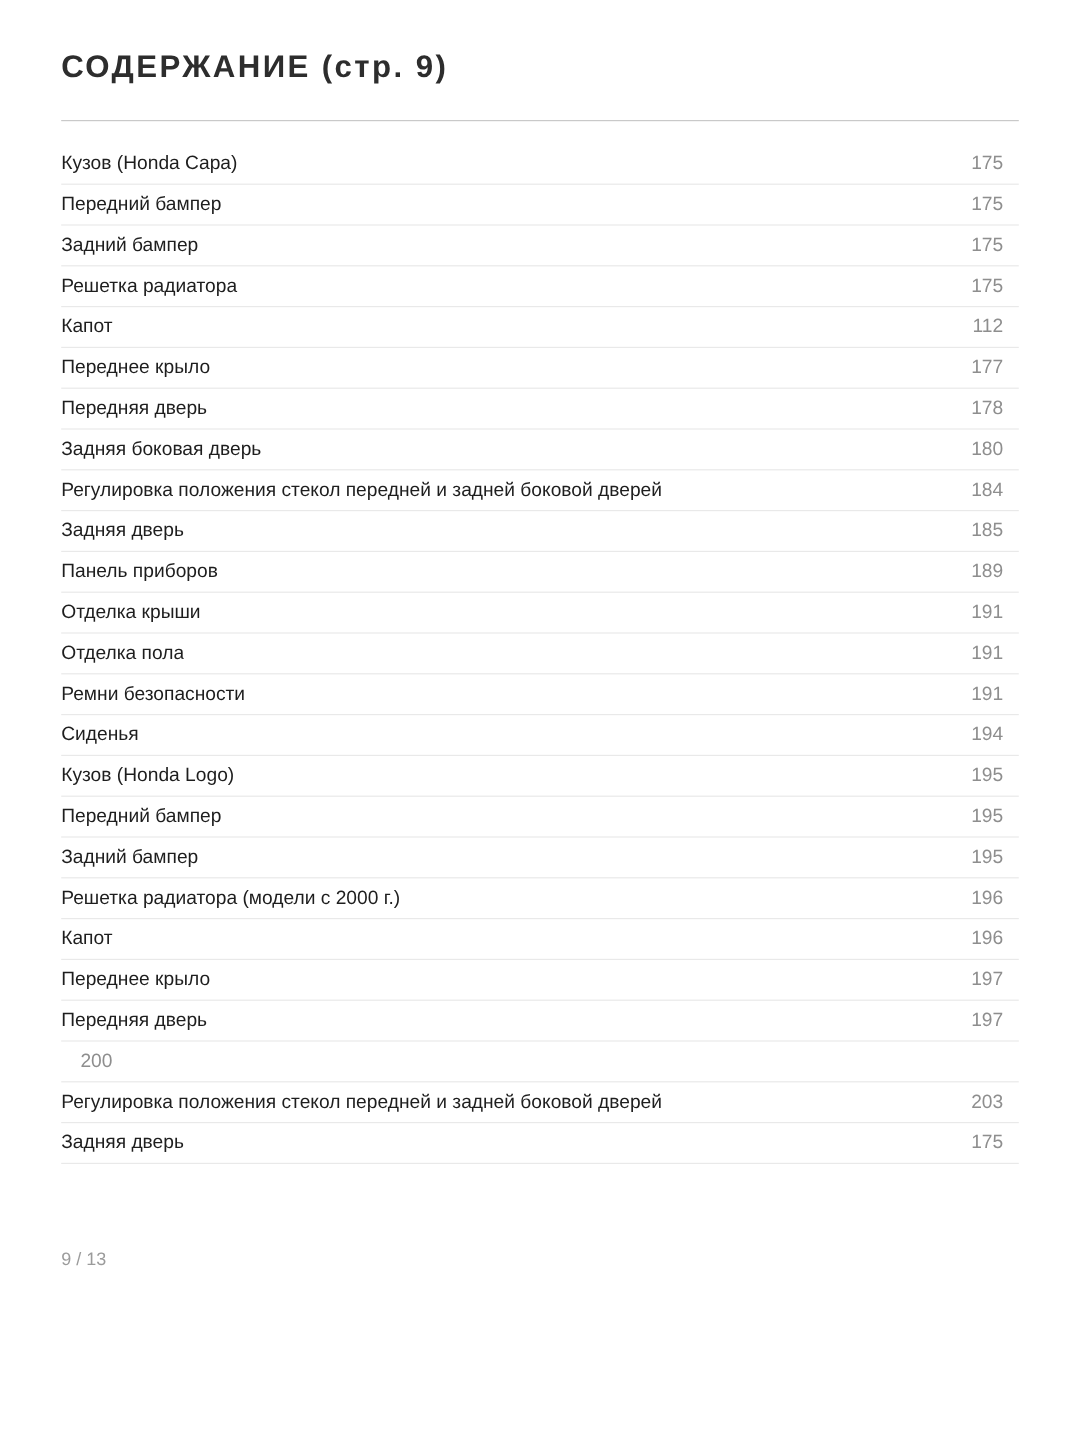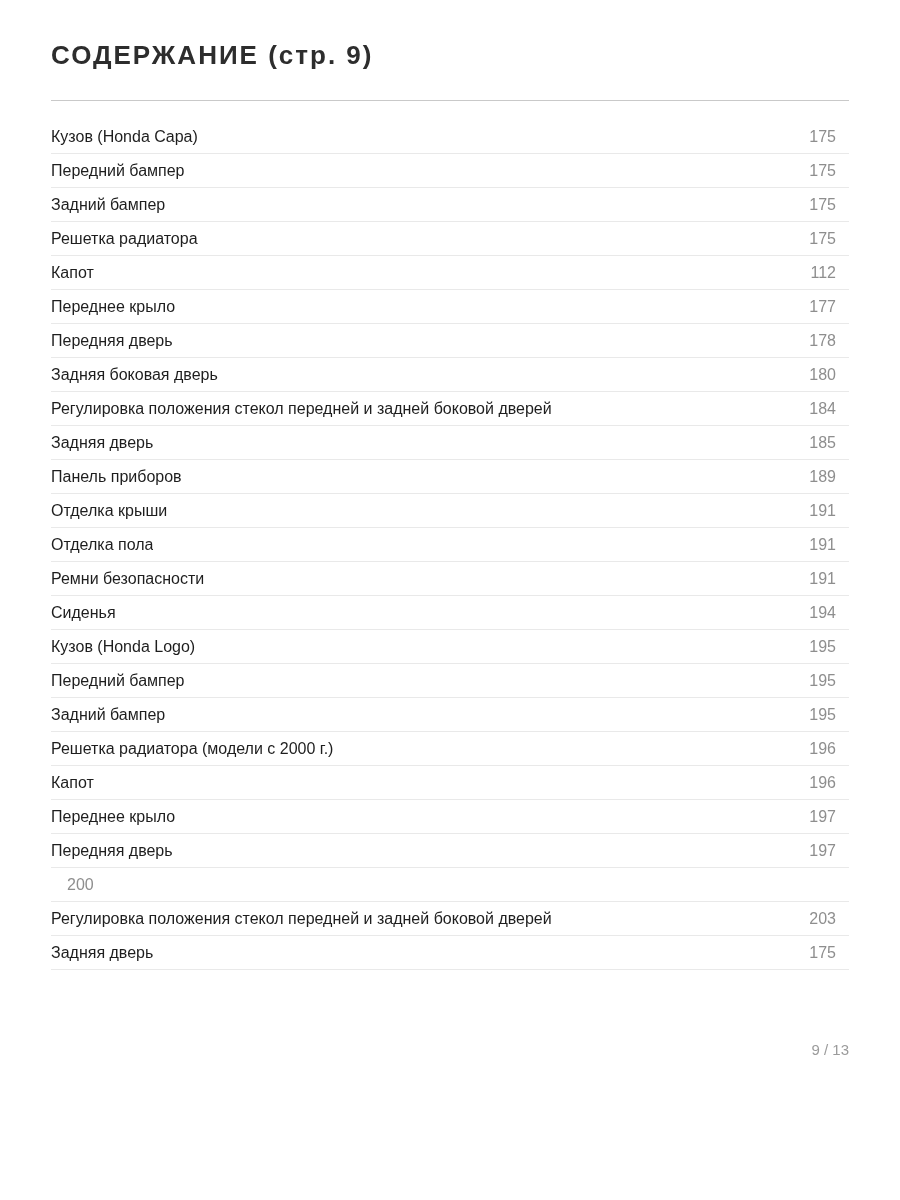--- a/index.html
+++ b/index.html
@@ -46,21 +46,21 @@
   }
   .toc-page {
     font-size: 16px;
     color: #8e8e8e;
     padding-left: 16px;
     padding-right: 13px;
     flex-shrink: 0;
   }
   .footer {
     margin-top: 71px;
-    text-align: right;
+    text-align: left;
     font-size: 15px;
     line-height: 18px;
     color: #9b9b9b;
   }
 </style>
 </head>
 <body>
 
 <div class="page">
 

